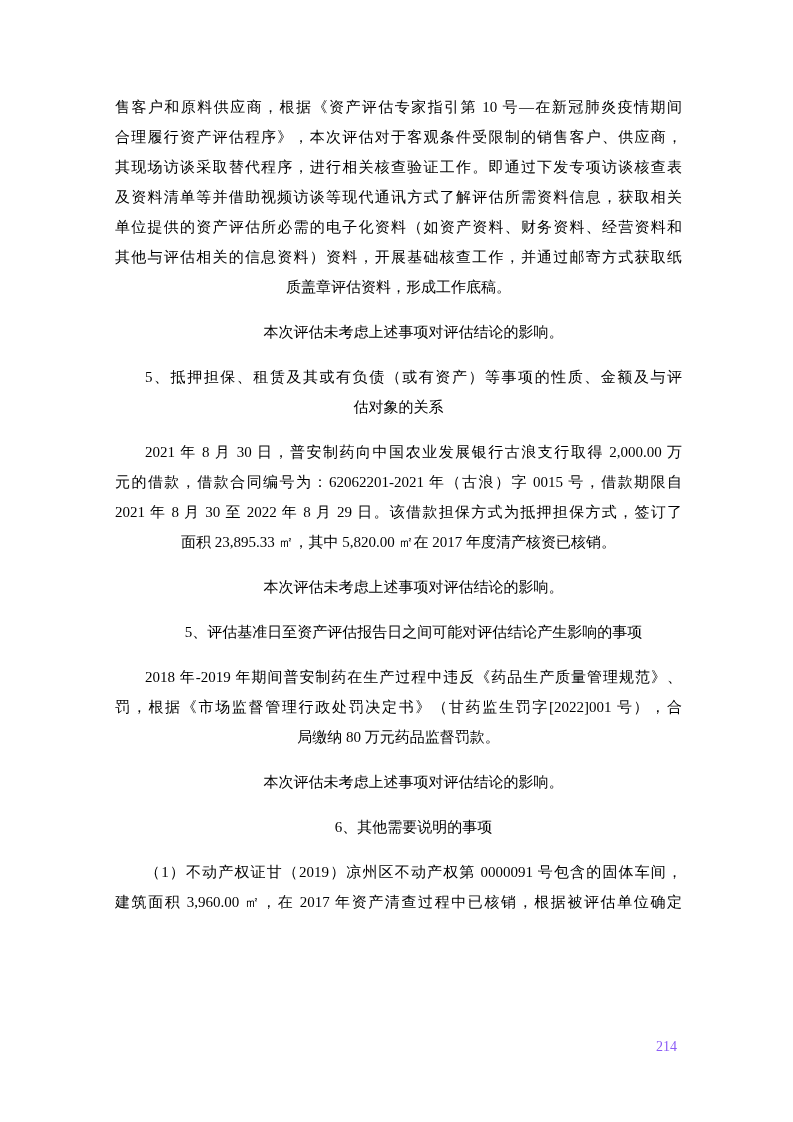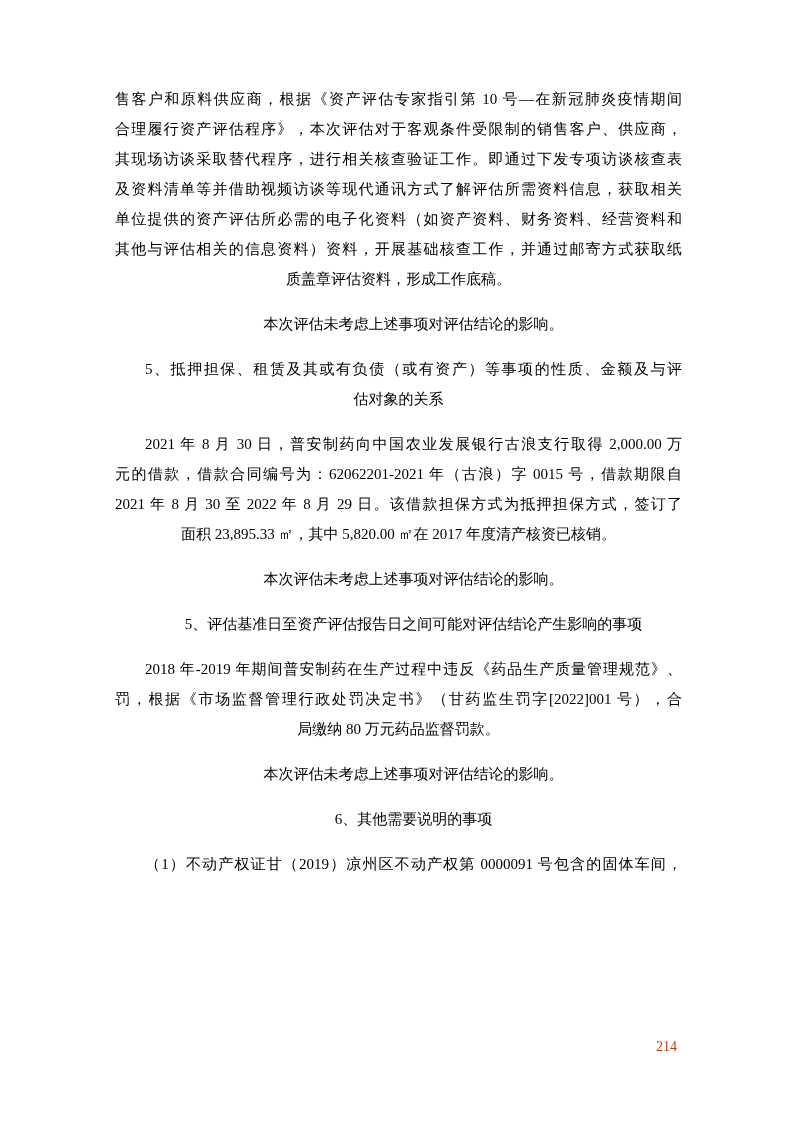--- a/index.html
+++ b/index.html
@@ -12,21 +12,21 @@
     width: 793px;
     height: 1122px;
     background: #ffffff;
     overflow: hidden;
     font-family: "Liberation Serif", "DejaVu Serif", serif;
     color: #000000;
   }
   .content {
     position: absolute;
     left: 115px;
-    top: 84px;
+    top: 92px;
     width: 567px;
   }
   .block {
     margin: 0 0 15px 0;
   }
   .line {
     font-size: 15px;
     line-height: 30px;
     height: 30px;
     overflow: hidden;
@@ -40,21 +40,21 @@
   }
   .line.indent {
     text-indent: 2em;
   }
   .page-number {
     position: absolute;
     top: 1038px;
     right: 116px;
     font-size: 14px;
     line-height: 18px;
-    color: #c2410c;
+    color: #8b5cf6;
   }
 </style>
 </head>
 <body>
 
 <div class="page">
   <div class="content">
       <div class="block paragraph">
         <div class="line fill">售客户和原料供应商，根据《资产评估专家指引第 10 号—在新冠肺炎疫情期间</div>
         <div class="line fill">合理履行资产评估程序》，本次评估对于客观条件受限制的销售客户、供应商，</div>
@@ -89,16 +89,17 @@
         <div class="line">局缴纳 80 万元药品监督罚款。</div>
       </div>
       <div class="block paragraph">
         <div class="line indent">本次评估未考虑上述事项对评估结论的影响。</div>
       </div>
       <div class="block heading">
         <div class="line indent">6、其他需要说明的事项</div>
       </div>
       <div class="block paragraph">
         <div class="line fill indent">（1）不动产权证甘（2019）凉州区不动产权第 0000091 号包含的固体车间，</div>
+        <div class="line fill">建筑面积 3,960.00 ㎡，在 2017 年资产清查过程中已核销，根据被评估单位确定</div>
       </div>
     </div>
   <div class="page-number">214</div>
 </div>
 
 </body></html>

